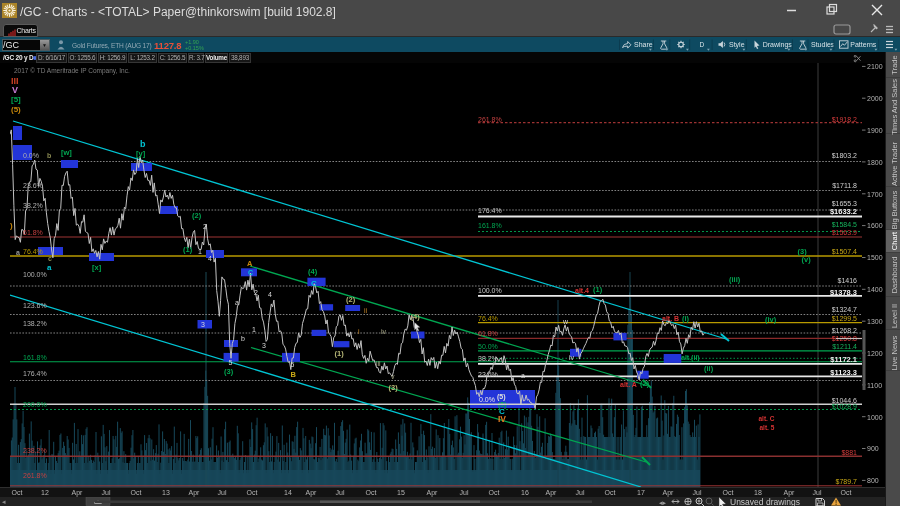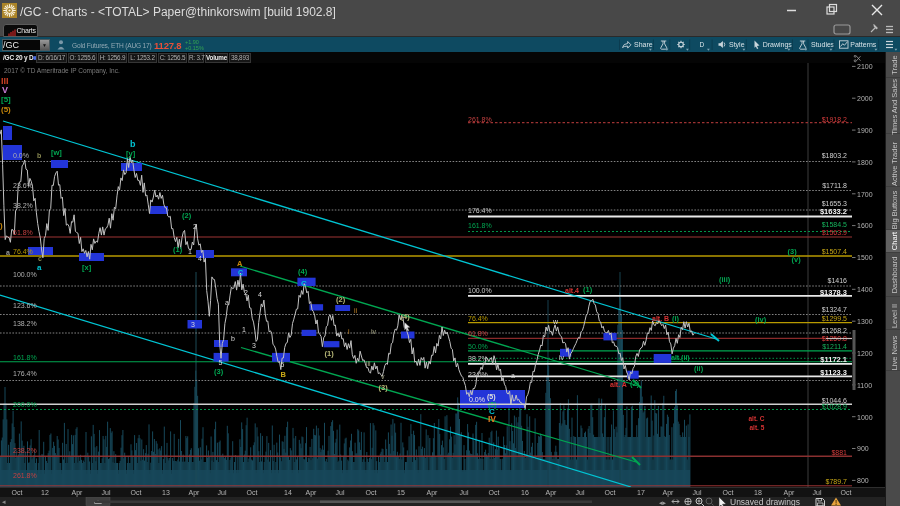--- a/index.html
+++ b/index.html
@@ -7,21 +7,21 @@
 .tabstrip{position:absolute;left:0;top:23px;width:900px;height:14px;background:#484848;border-bottom:1px solid #2a2a2a}
 .chtab{position:absolute;left:3px;top:1px;width:35px;height:13px;background:#0a0a0a;border:1px solid #5a5a5a;border-radius:3px 3px 0 0;color:#e8e8e8;font-size:7px;line-height:11px;padding-left:12.5px;letter-spacing:-0.2px}
 .toolbar{position:absolute;left:0;top:37px;width:900px;height:15px;background:#0e4a61}
 .symbox{position:absolute;left:2px;top:1.5px;width:48px;height:12px;background:#060606;border:1px solid #4a5a60;color:#eee;font-size:9px;line-height:10px;}
 .symdd{position:absolute;right:0;top:0;width:9px;height:10px;background:linear-gradient(#999,#555);color:#111;font-size:5px;line-height:10px;text-align:center}
 .desc{position:absolute;left:72px;top:4.5px;font-size:6.6px;letter-spacing:-0.2px;color:#93a9b4}
 .price{position:absolute;left:154px;top:2.5px;font-size:9.5px;letter-spacing:-0.2px;font-weight:bold;color:#e8503a}
 .chg{position:absolute;left:185px;top:2px;font-size:5.5px;color:#33a352;line-height:6px}
 .datarow{position:absolute;left:0;top:52px;width:900px;height:11px;background:#050505}
 .dbox{position:absolute;top:0.5px;height:10px;background:#161616;border:1px solid #353535;font-size:6.3px;color:#b0b0b0;line-height:8.5px;text-align:center;white-space:nowrap;letter-spacing:-0.2px}
-.chart{position:absolute;left:0;top:63px;width:885px;height:424px;background:#000}
+.chart{position:absolute;left:10px;top:63px;width:885px;height:424px;background:#000}
 .timeaxis{position:absolute;left:0;top:487px;width:885px;height:10px;background:#121212;border-top:1px solid #2e2e2e}
 .tlab{position:absolute;top:1px;font-size:7px;color:#b5b5b5}
 .statusbar{position:absolute;left:0;top:497px;width:885px;height:9px;background:#222}
 .sidebar{position:absolute;left:885px;top:52px;width:15px;height:454px;background:#4a4a4a;border-left:1px solid #1a1a1a}
 .stab{position:absolute;left:0;width:15px;color:#c4c4c4;font-size:7.5px;white-space:nowrap;border-bottom:1px solid #3e3e3e}
 .stab>span{position:absolute;left:50%;top:50%;transform:translate(-50%,-50%) rotate(-90deg)}
 </style></head><body>
 <div class="titlebar">
  <svg style="position:absolute;left:2px;top:3px" width="15" height="15" viewBox="0 0 15 15">
       <rect width="15" height="15" fill="#ab8428"></rect>

